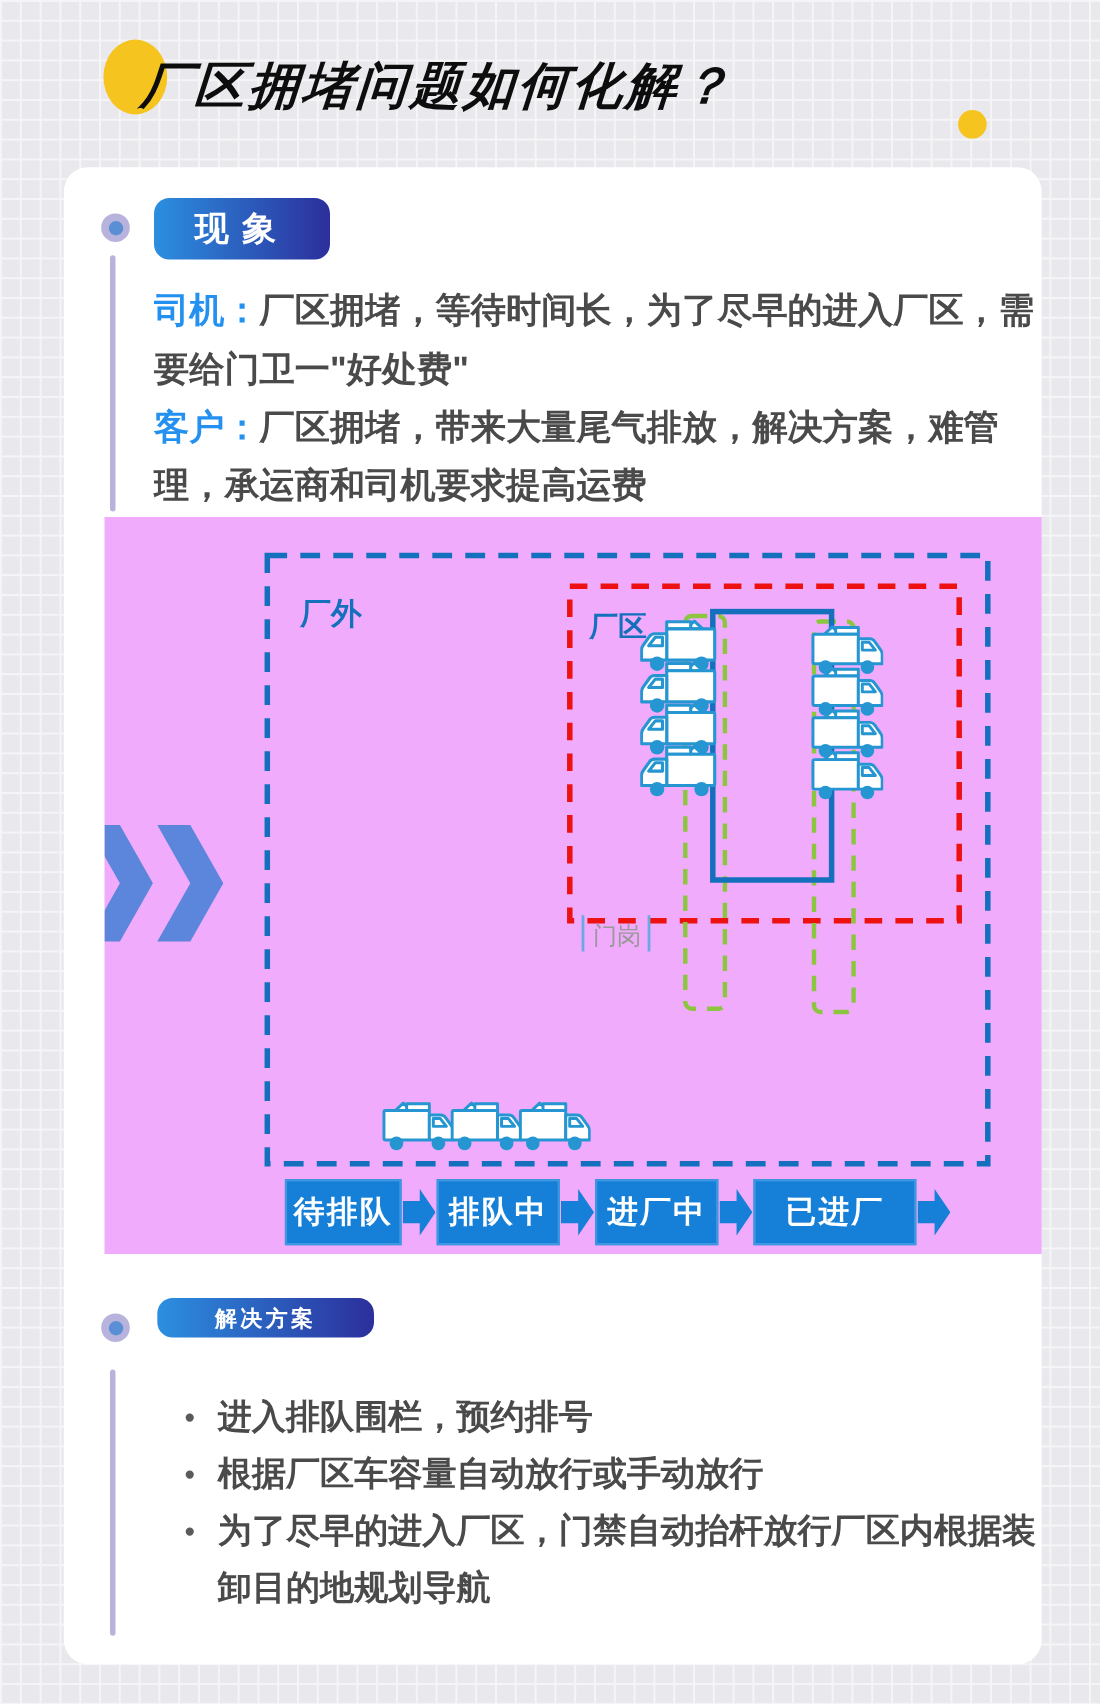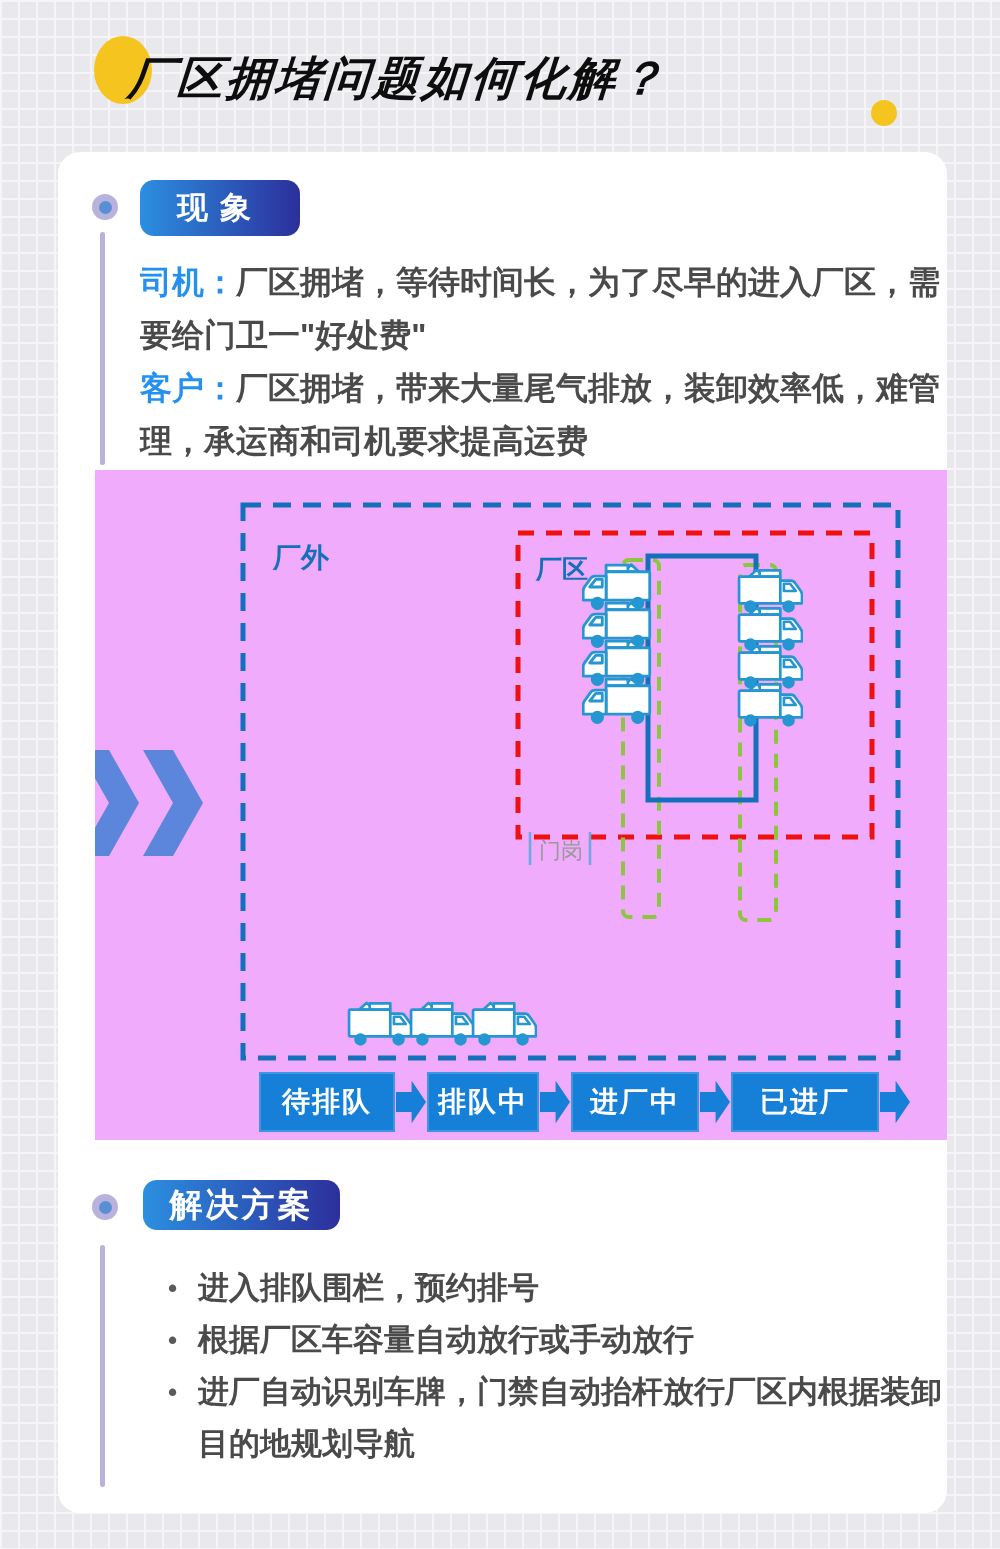--- a/index.html
+++ b/index.html
@@ -60,22 +60,22 @@
 
   .badge {
     position: absolute;
     background: linear-gradient(90deg, var(--badge-gradient-start, #2b8fe0), var(--badge-gradient-end, #2c2f9c));
     border-radius: 14px;
     color: #fff; font-weight: 700;
     display: flex; align-items: center; justify-content: center;
   }
   .badge-phen { left: 82px; top: 28px; width: 160px; height: 56px;
     font-size: 31px; letter-spacing: 12px; padding-left: 0; }
-  .badge-sol { left: 85px; top: 1028px; width: 197px; height: 50px;
-    font-size: 33px; letter-spacing: 3px; }
+  .badge-sol { left: 85px; top: 1028px; width: 197px; height: 36px;
+    font-size: 20px; letter-spacing: 3px; }
 
   .marker-phen { left: 34px; top: 42px; }
   .vline-phen  { left: 42px; top: 80px; height: 233px; }
   .marker-sol  { left: 34px; top: 1042px; }
   .vline-sol   { left: 42px; top: 1093px; height: 242px; }
 
   
   .phen-text {
     position: absolute; left: 82px; top: 104px; width: 806px;
     font-size: 32px; line-height: 53px; font-weight: 600;
@@ -147,21 +147,21 @@
   <div class="card">
 
     <div class="section-marker marker-phen">
       <div class="inner-dot"></div>
     </div>
     <div class="badge badge-phen">现象</div>
     <div class="vline vline-phen"></div>
 
     <div class="phen-text">
       <p><span class="lbl">司机：</span><span>厂区拥堵，等待时间长，为了尽早的进入厂区，需要给门卫一"好处费"</span></p>
-      <p><span class="lbl">客户：</span><span>厂区拥堵，带来大量尾气排放，装卸效率低，难管理，承运商和司机要求提高运费</span></p>
+      <p><span class="lbl">客户：</span><span>厂区拥堵，带来大量尾气排放，解决方案，难管理，承运商和司机要求提高运费</span></p>
     </div>
 
     <div class="diagram-panel">
       <svg class="diagram-svg" width="852" height="670" viewBox="0 0 852 670">
         <defs>
           <symbol id="truck" viewBox="0 0 64 44">
             <g class="truck-body">
               <polygon points="12,8 19,1.5 26,8"></polygon>
               <rect x="22" y="2" width="20" height="6"></rect>
               <rect x="2" y="8" width="40" height="26" rx="1.5"></rect>
@@ -218,37 +218,37 @@
         </g>
 
         <g>
           <use href="#truck" x="252" y="531" width="66" height="46"></use>
           <use href="#truck" x="314" y="531" width="66" height="46"></use>
           <use href="#truck" x="376" y="531" width="66" height="46"></use>
         </g>
       </svg>
 
       <div class="flow-row">
-        <div class="flow-box" style="width:136px">待排队</div>
+        <div class="flow-box" style="width:106px">待排队</div>
         <div class="flow-arrow"></div>
         <div class="flow-box" style="width:112px">排队中</div>
         <div class="flow-arrow"></div>
-        <div class="flow-box" style="width:128px">进厂中</div>
+        <div class="flow-box" style="width:112px">进厂中</div>
         <div class="flow-arrow"></div>
         <div class="flow-box" style="width:148px">已进厂</div>
         <div class="flow-arrow"></div>
       </div>
     </div>
 
     <div class="section-marker marker-sol">
       <div class="inner-dot"></div>
     </div>
     <div class="badge badge-sol">解决方案</div>
     <div class="vline vline-sol"></div>
 
     <ul class="sol-list">
       <li>进入排队围栏，预约排号</li>
       <li>根据厂区车容量自动放行或手动放行</li>
-      <li>进厂自动识别车牌，门禁自动抬杆放行厂区内根据装卸目的地规划导航</li>
+      <li>为了尽早的进入厂区，门禁自动抬杆放行厂区内根据装卸目的地规划导航</li>
     </ul>
 
   </div>
 </div>
 
 </body></html>

